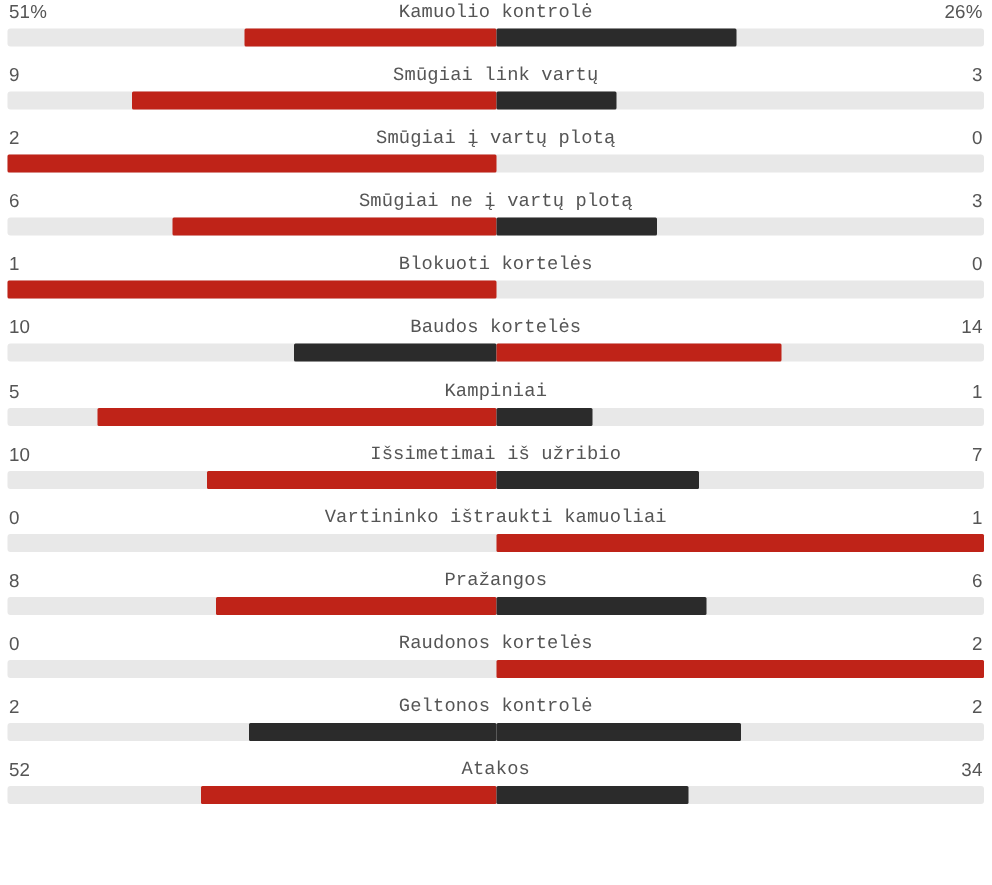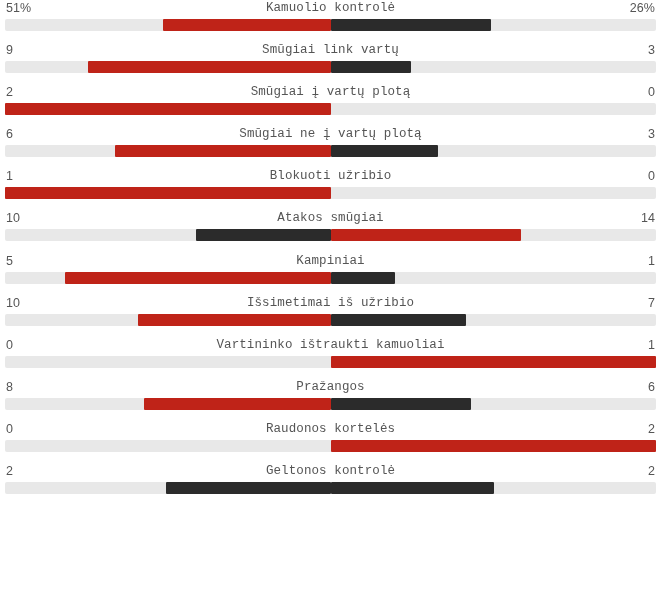--- a/index.html
+++ b/index.html
@@ -153,38 +153,38 @@
           </div>
           <div class="bar-half right">
             <div class="bar-fill" style="width: 33.1%; background: rgb(43, 43, 43);"></div>
           </div>
         </div>
       </div>
     </div>
     <div class="stat-row">
       <div class="stat-header">
         <span class="stat-value left">1</span>
-        <span class="stat-label">Blokuoti užribio</span>
+        <span class="stat-label">Blokuoti kortelės</span>
         <span class="stat-value right">0</span>
       </div>
       <div class="bar-wrap">
         <div class="bar-track" style="background: rgb(232, 232, 232);">
           <div class="bar-half left">
             <div class="bar-fill" style="width: 100%; background: rgb(191, 35, 24);"></div>
           </div>
           <div class="bar-half right">
             <div class="bar-fill" style="width: 0%; background: rgb(43, 43, 43);"></div>
           </div>
         </div>
       </div>
     </div>
     <div class="stat-row">
       <div class="stat-header">
         <span class="stat-value left">10</span>
-        <span class="stat-label">Atakos smūgiai</span>
+        <span class="stat-label">Baudos kortelės</span>
         <span class="stat-value right">14</span>
       </div>
       <div class="bar-wrap">
         <div class="bar-track" style="background: rgb(232, 232, 232);">
           <div class="bar-half left">
             <div class="bar-fill" style="width: 41.3%; background: rgb(43, 43, 43);"></div>
           </div>
           <div class="bar-half right">
             <div class="bar-fill" style="width: 58.5%; background: rgb(191, 35, 24);"></div>
           </div>
@@ -286,13 +286,30 @@
         <div class="bar-track" style="background: rgb(232, 232, 232);">
           <div class="bar-half left">
             <div class="bar-fill" style="width: 50.5%; background: rgb(43, 43, 43);"></div>
           </div>
           <div class="bar-half right">
             <div class="bar-fill" style="width: 50.2%; background: rgb(43, 43, 43);"></div>
           </div>
         </div>
       </div>
     </div>
+    <div class="stat-row">
+      <div class="stat-header">
+        <span class="stat-value left">52</span>
+        <span class="stat-label">Atakos</span>
+        <span class="stat-value right">34</span>
+      </div>
+      <div class="bar-wrap">
+        <div class="bar-track" style="background: rgb(232, 232, 232);">
+          <div class="bar-half left">
+            <div class="bar-fill" style="width: 60.3%; background: rgb(191, 35, 24);"></div>
+          </div>
+          <div class="bar-half right">
+            <div class="bar-fill" style="width: 39.4%; background: rgb(43, 43, 43);"></div>
+          </div>
+        </div>
+      </div>
+    </div>
   </div>
 
 </body></html>

